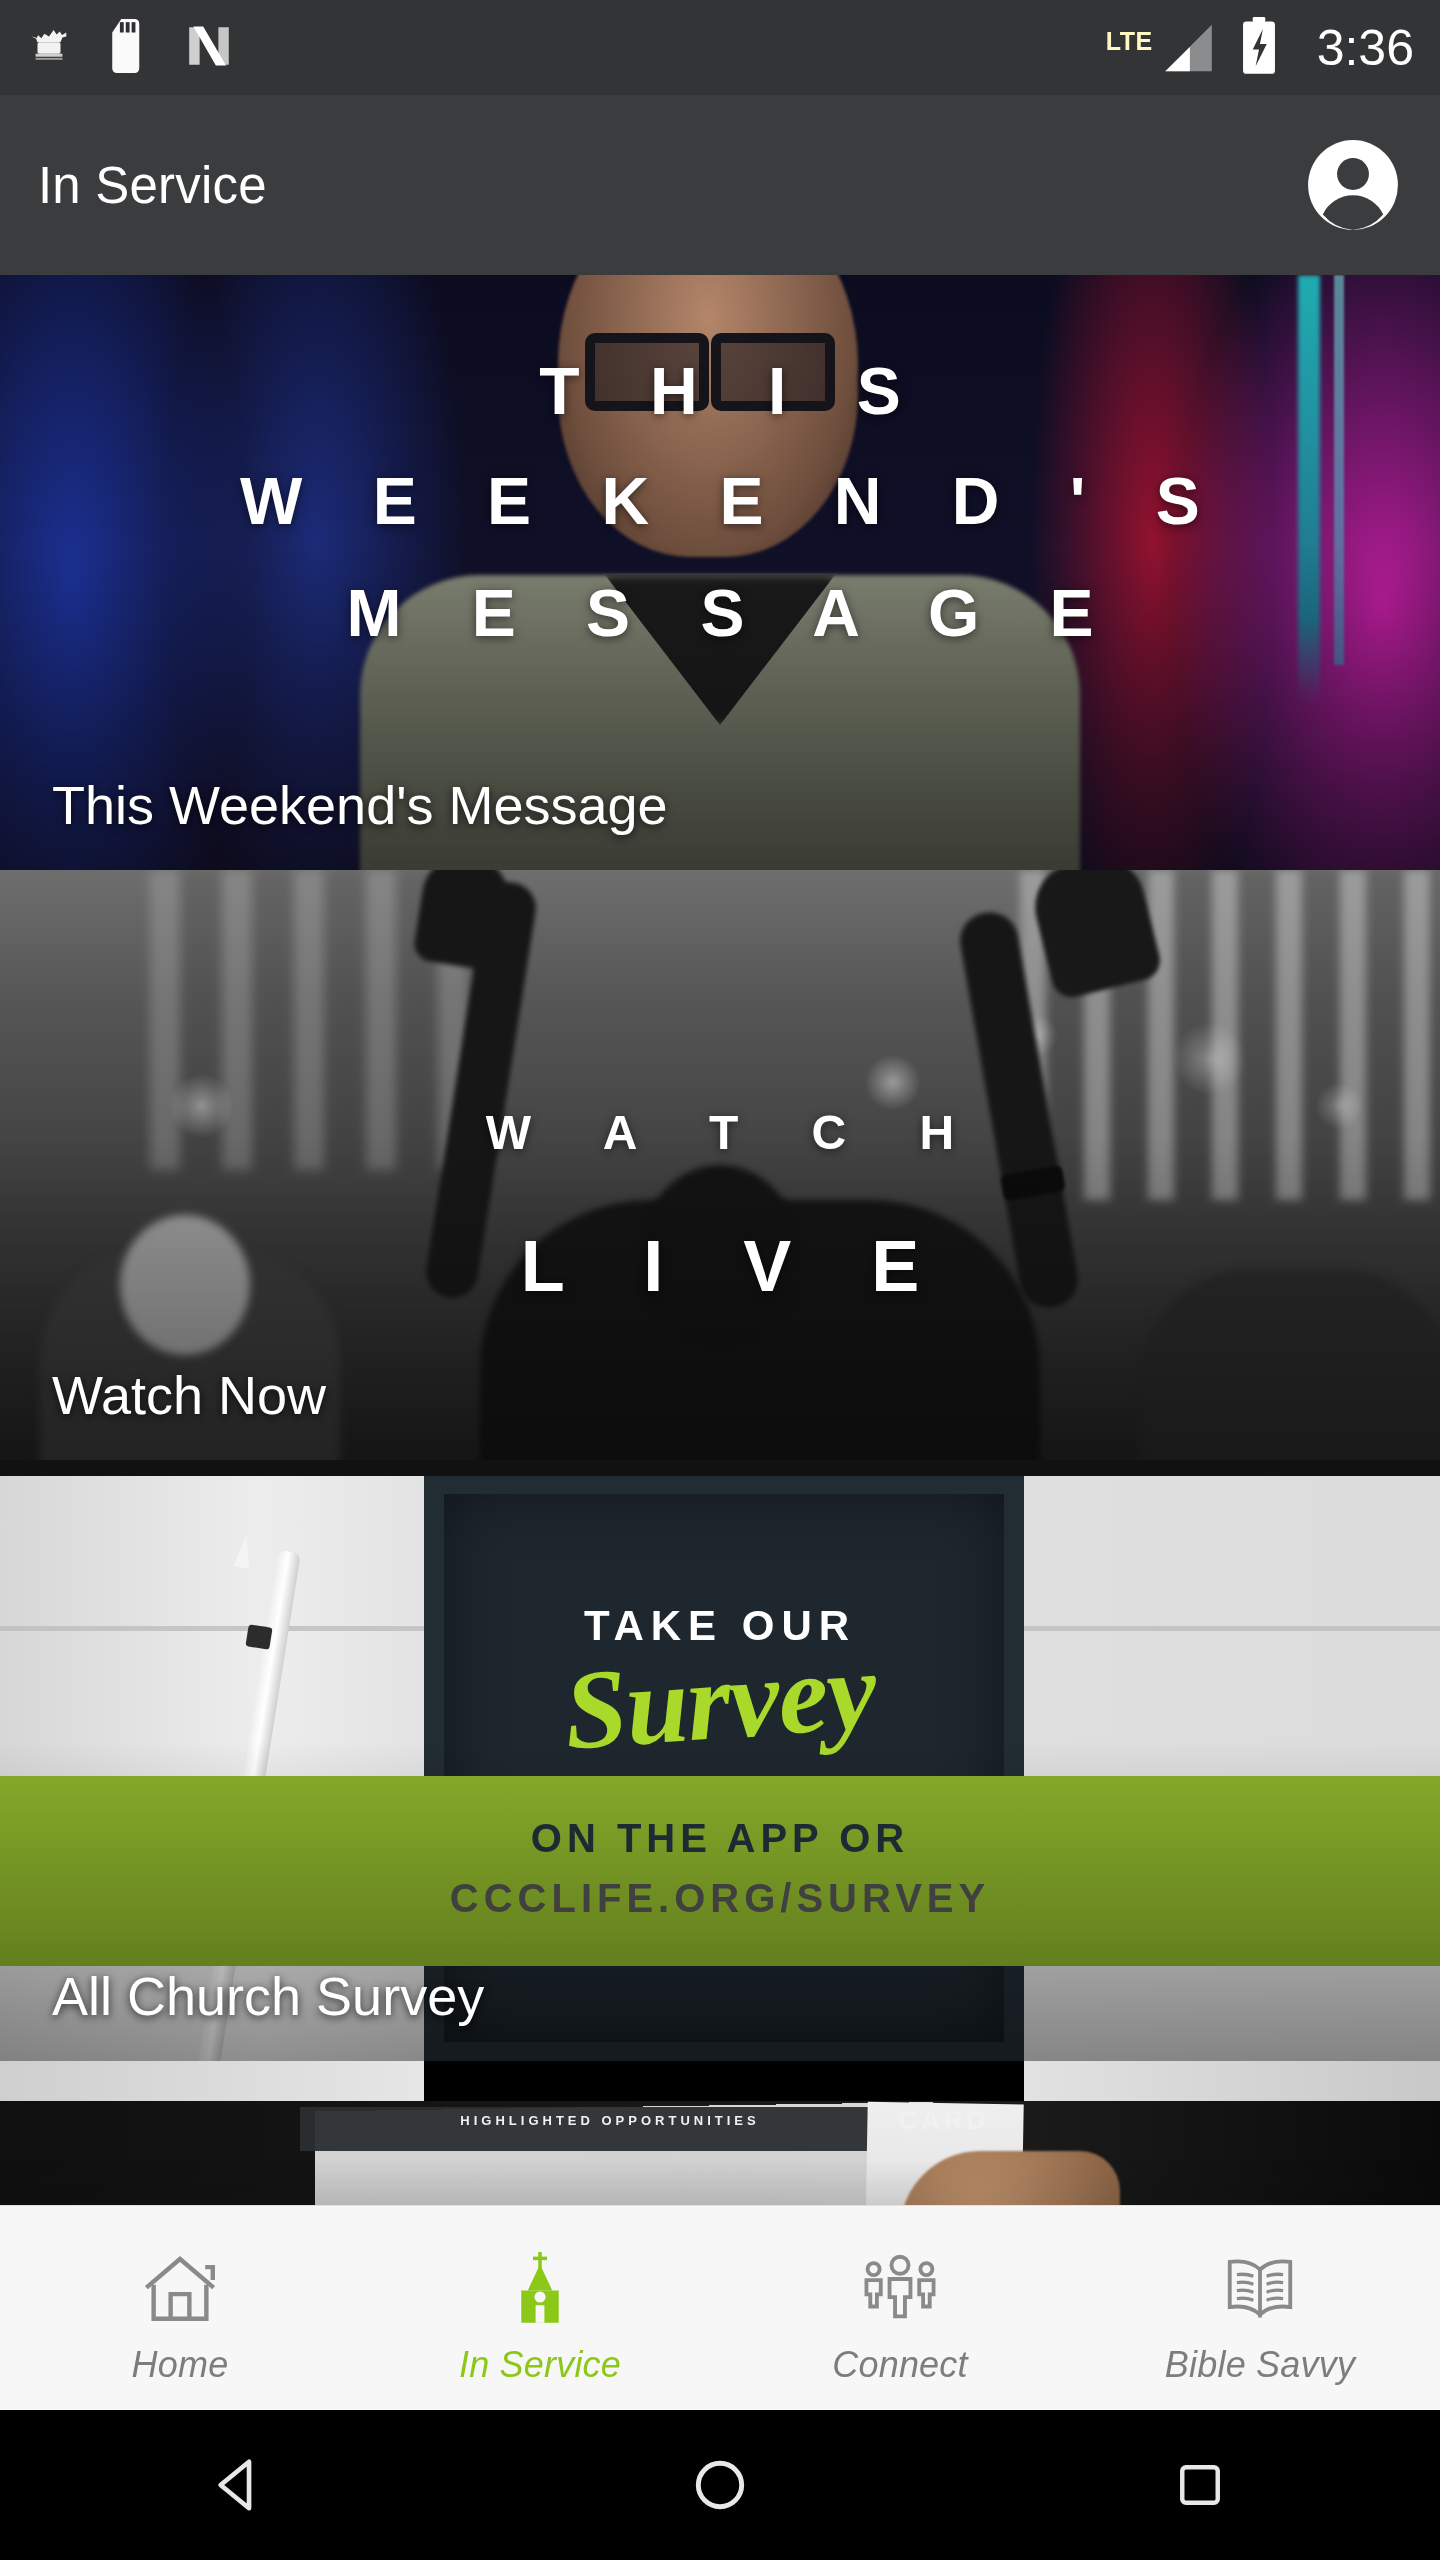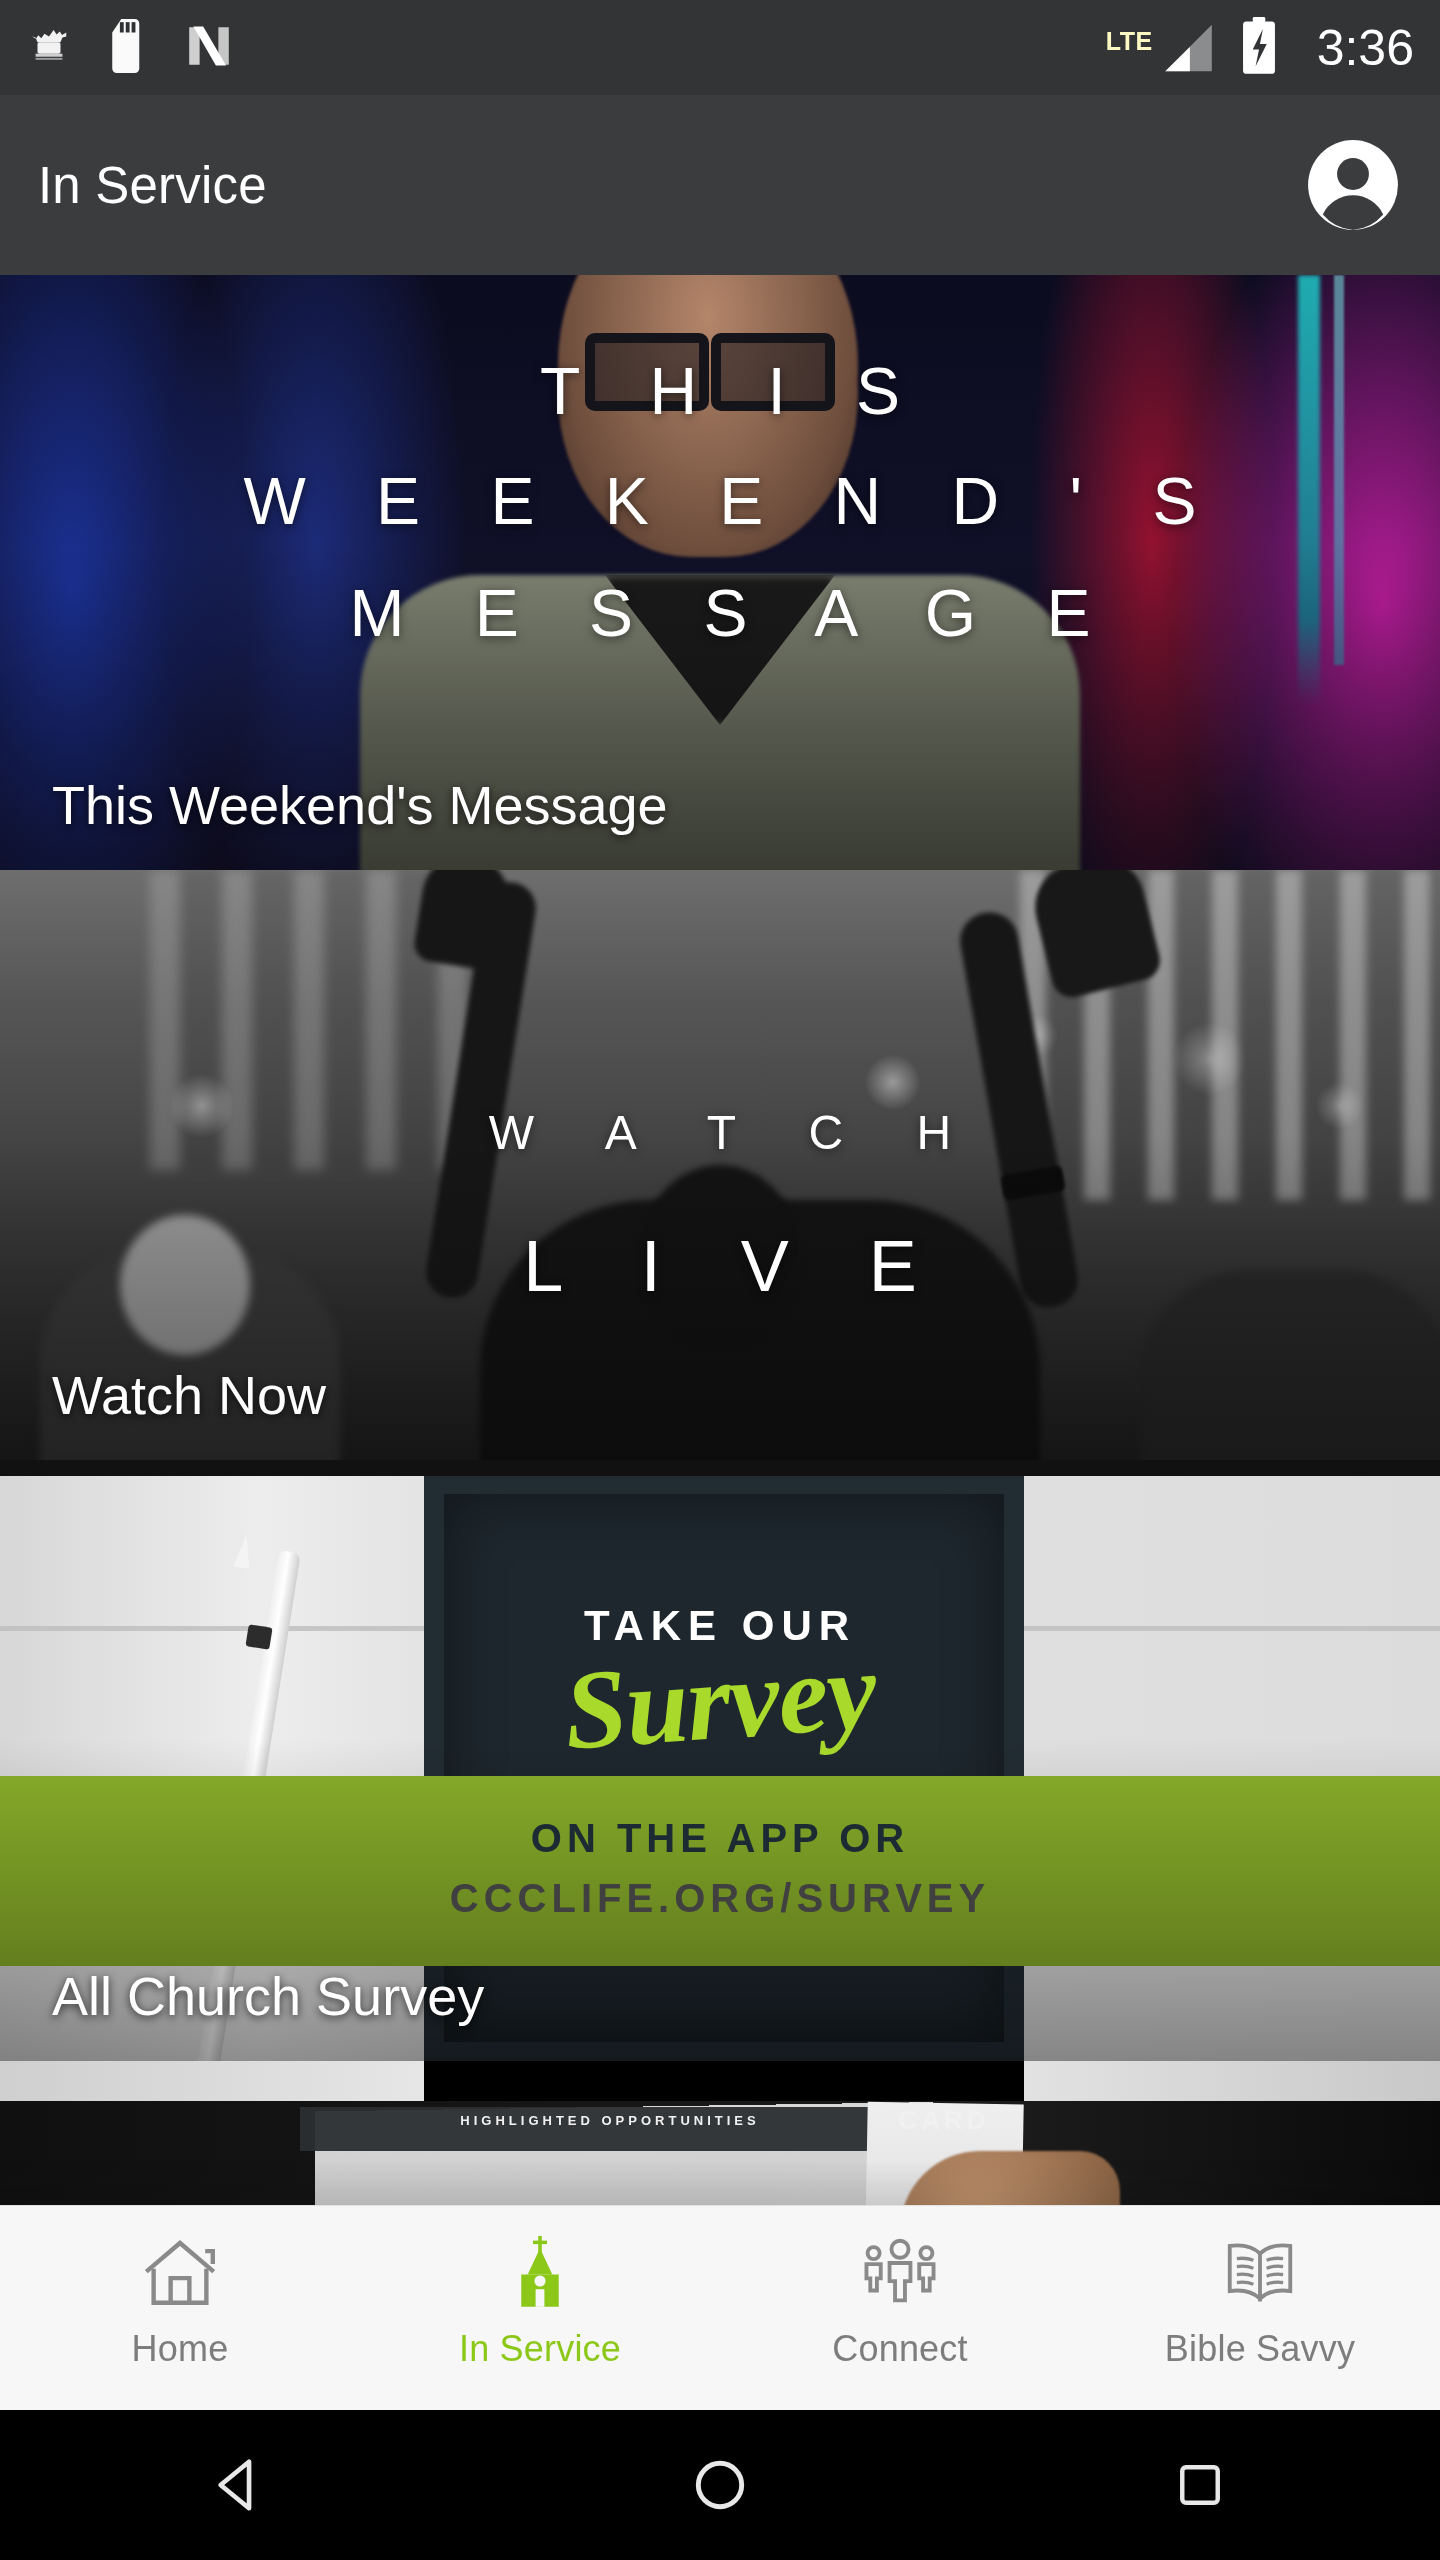--- a/index.html
+++ b/index.html
@@ -94,21 +94,21 @@
     background:linear-gradient(180deg,#7e8272,#595d4e);
     filter:blur(2px);
   }
   .c1-collar{
     position:absolute; left:50%; top:300px; transform:translateX(-50%);
     width:230px; height:150px; background:#1a1a1a; filter:blur(4px);
     clip-path:polygon(50% 100%,0 0,100% 0);
   }
   .overlay-txt{
     position:absolute; left:0; right:0; z-index:5; text-align:center;
-    color:#fff; font-weight:400; font-family:"Liberation Sans", sans-serif;
+    color:#fff; font-weight:700; font-family:"Liberation Sans", sans-serif;
     text-shadow:0 2px 10px rgba(0,0,0,.55);
   }
   .ov1a{ top:78px;  font-size:66px; letter-spacing:26px; text-indent:26px; }
   .ov1b{ top:188px; font-size:66px; letter-spacing:26px; text-indent:26px; }
   .ov1c{ top:300px; font-size:66px; letter-spacing:26px; text-indent:26px; }
 
   
   .c2{ height:590px; background:#2e2e2e; }
   .c2-bg{
     position:absolute; inset:0;
@@ -263,21 +263,22 @@
   }
 
   
   .tabbar{
     position:absolute; left:0; top:2205px; width:1440px; height:205px;
     background:#f7f7f7; display:flex; align-items:flex-start;
     border-top:1px solid #e2e2e2;
   }
   .tab{
     flex:1; display:flex; flex-direction:column; align-items:center;
-    padding-top:24px;
+    padding-top:40px;
+    font-style:italic;
   }
   .tab-icon{ height:88px; display:flex; align-items:center; justify-content:center; }
   .tab-label{
     font-size:36px; color:#7d7d7d; margin-top:10px; letter-spacing:.2px;
   }
   .tab.active .tab-label{ color:#8cc817; }
 
   
   .navbar{
     position:absolute; left:0; top:2410px; width:1440px; height:150px;

